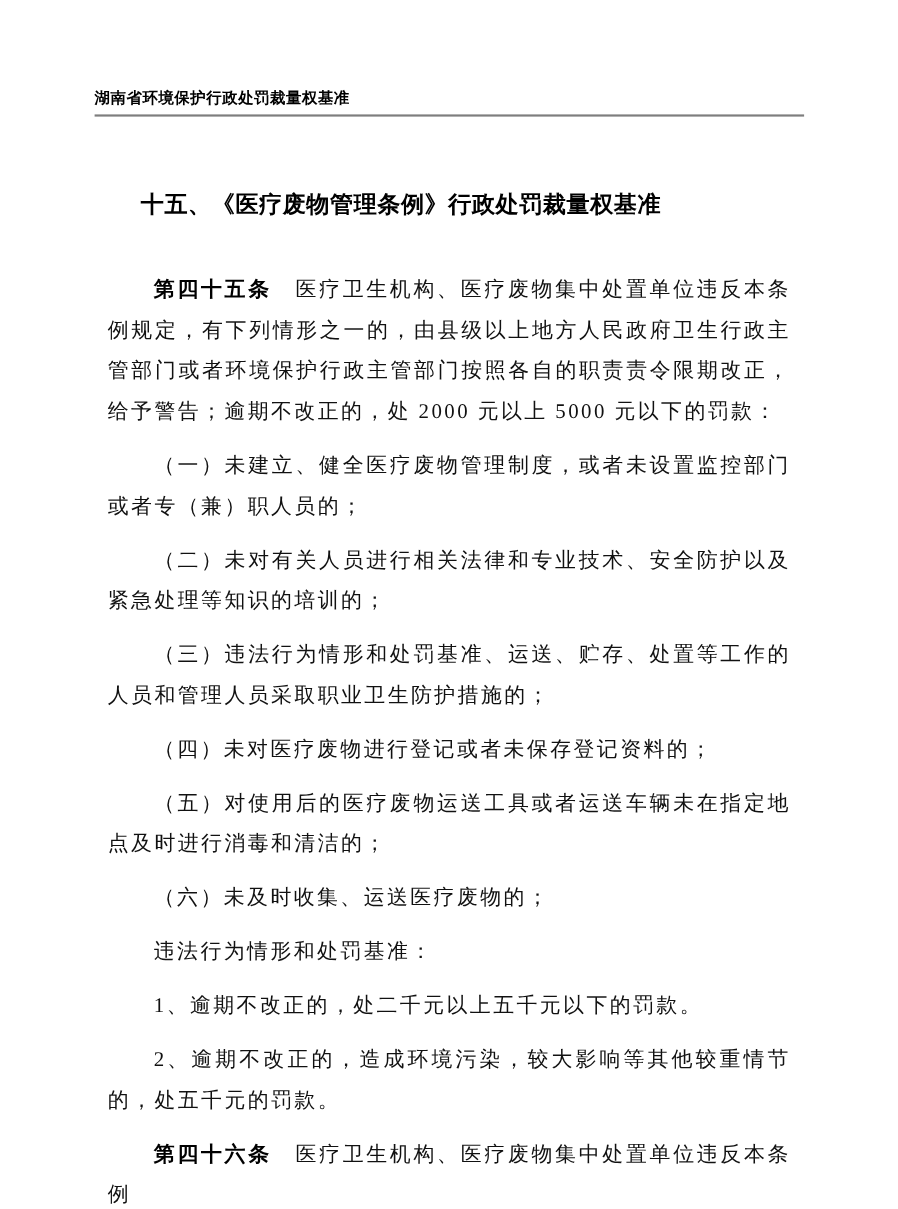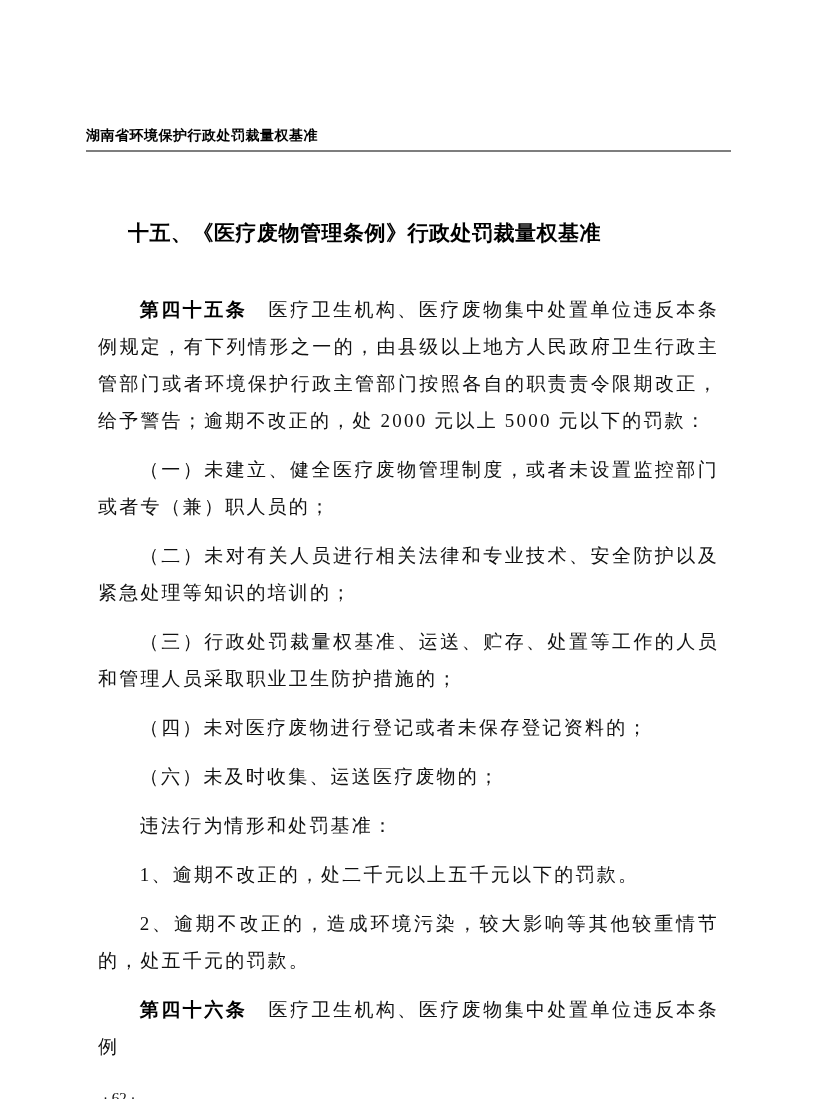--- a/index.html
+++ b/index.html
@@ -18,21 +18,20 @@
     font-family: "Liberation Serif", "DejaVu Serif", serif;
     color: #111111;
   }
   .running-title {
     font-family: "Liberation Sans", "DejaVu Sans", sans-serif;
     font-weight: bold;
     font-size: 14px;
     line-height: 17px;
     letter-spacing: 0.5px;
     color: #000000;
-    margin-top: 46px;
   }
   .header-rule {
     height: 2px;
     margin-top: 6px;
     border: none;
   }
   .doc-title {
     margin: 70px 0 0 0;
     font-family: Liberation Mono, monospace;
     font-weight: bold;
@@ -75,22 +74,23 @@
     <div class="running-title">湖南省环境保护行政处罚裁量权基准</div>
     <div class="header-rule" style="background: rgb(126, 126, 126);"></div>
   </div>
 
   <h1 class="doc-title">十五、《医疗废物管理条例》行政处罚裁量权基准</h1>
 
   <div class="body-block" id="paragraphs">
       <p class="para"><b class="lead">第四十五条</b>　医疗卫生机构、医疗废物集中处置单位违反本条例规定，有下列情形之一的，由县级以上地方人民政府卫生行政主管部门或者环境保护行政主管部门按照各自的职责责令限期改正，给予警告；逾期不改正的，处 2000 元以上 5000 元以下的罚款：</p>
       <p class="para">（一）未建立、健全医疗废物管理制度，或者未设置监控部门或者专（兼）职人员的；</p>
       <p class="para">（二）未对有关人员进行相关法律和专业技术、安全防护以及紧急处理等知识的培训的；</p>
-      <p class="para">（三）行政处罚裁量权基准、运送、贮存、处置等工作的人员和管理人员采取职业卫生防护措施的；</p>
+      <p class="para">（三）违法行为情形和处罚基准、运送、贮存、处置等工作的人员和管理人员采取职业卫生防护措施的；</p>
       <p class="para">（四）未对医疗废物进行登记或者未保存登记资料的；</p>
+      <p class="para">（五）对使用后的医疗废物运送工具或者运送车辆未在指定地点及时进行消毒和清洁的；</p>
       <p class="para">（六）未及时收集、运送医疗废物的；</p>
       <p class="para">违法行为情形和处罚基准：</p>
       <p class="para">1、逾期不改正的，处二千元以上五千元以下的罚款。</p>
       <p class="para">2、逾期不改正的，造成环境污染，较大影响等其他较重情节的，处五千元的罚款。</p>
       <p class="para"><b class="lead">第四十六条</b>　医疗卫生机构、医疗废物集中处置单位违反本条例</p>
     </div>
 
   <div class="footer">
     <span>· 62 ·</span>
   </div>

